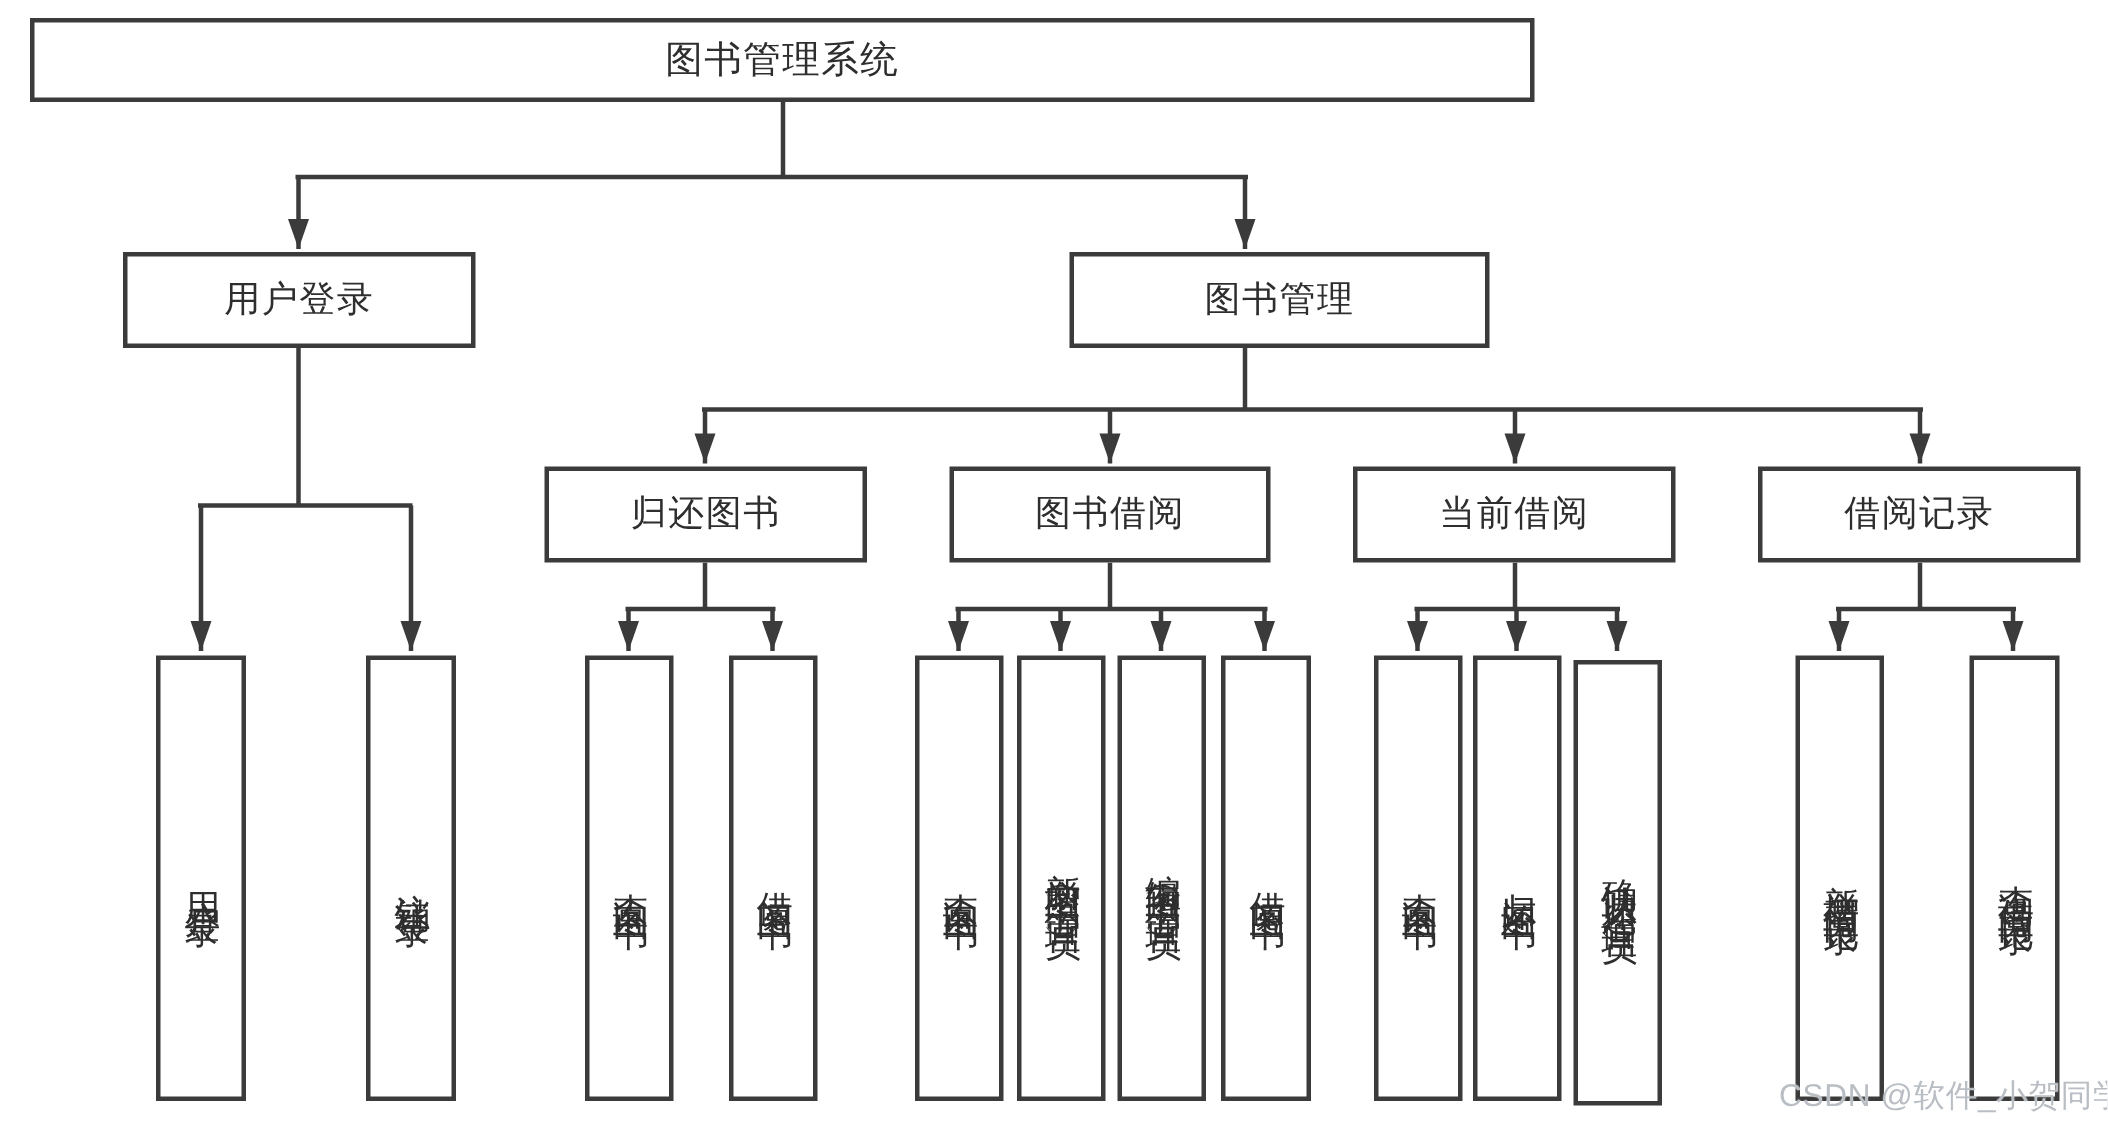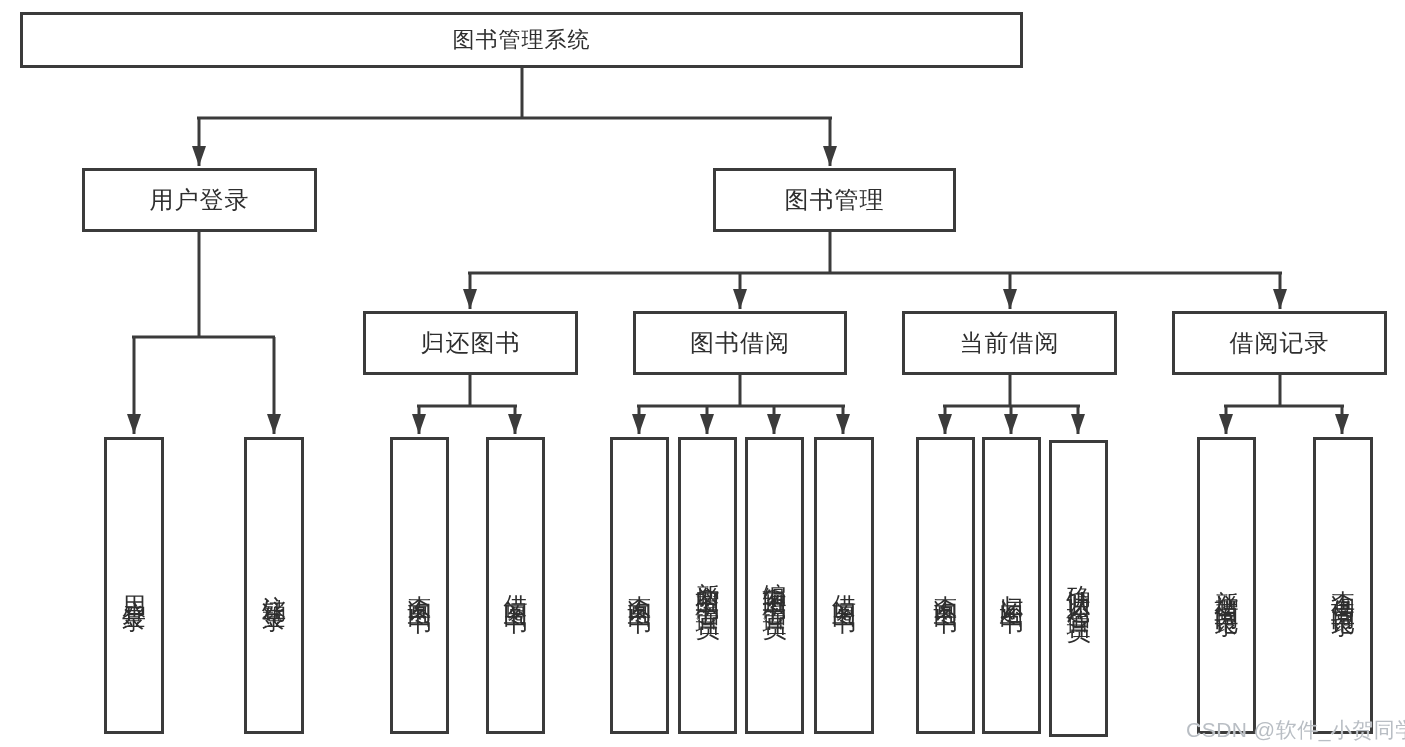--- a/index.html
+++ b/index.html
@@ -33,21 +33,21 @@
     justify-content: center;
     color: #2e2e2e;
     z-index: 2;
   }
   .node.h span {
     font-size: 24px;
     letter-spacing: 1px;
     white-space: nowrap;
     line-height: 1;
   }
-  .node.root span { font-size: 22px; }
+  .node.root span { font-size: 25px; }
   .node.v span {
     writing-mode: vertical-rl;
     text-orientation: mixed;
     font-size: 24px;
     letter-spacing: 5px;
     line-height: 1;
   }
   #watermark {
     position: absolute;
     left: 1186px;
@@ -113,21 +113,21 @@
     <line x1="1342" y1="406" x2="1342" y2="434" marker-end="url(#ah)"></line>
   </svg>
 
   <div class="node h root" style="left:20px; top:12px; width:1003px; height:56px;">
     <span>图书管理系统</span>
   </div>
 
   <div class="node h" style="left:82px; top:168px; width:235px; height:64px;">
     <span>用户登录</span>
   </div>
-  <div class="node h" style="left:713px; top:168px; width:243px; height:64px;">
+  <div class="node h" style="left:713px; top:168px; width:280px; height:64px;">
     <span>图书管理</span>
   </div>
 
   <div class="node h" style="left:363px; top:311px; width:215px; height:64px;">
     <span>归还图书</span>
   </div>
   <div class="node h" style="left:633px; top:311px; width:214px; height:64px;">
     <span>图书借阅</span>
   </div>
   <div class="node h" style="left:902px; top:311px; width:215px; height:64px;align-items:center;">

